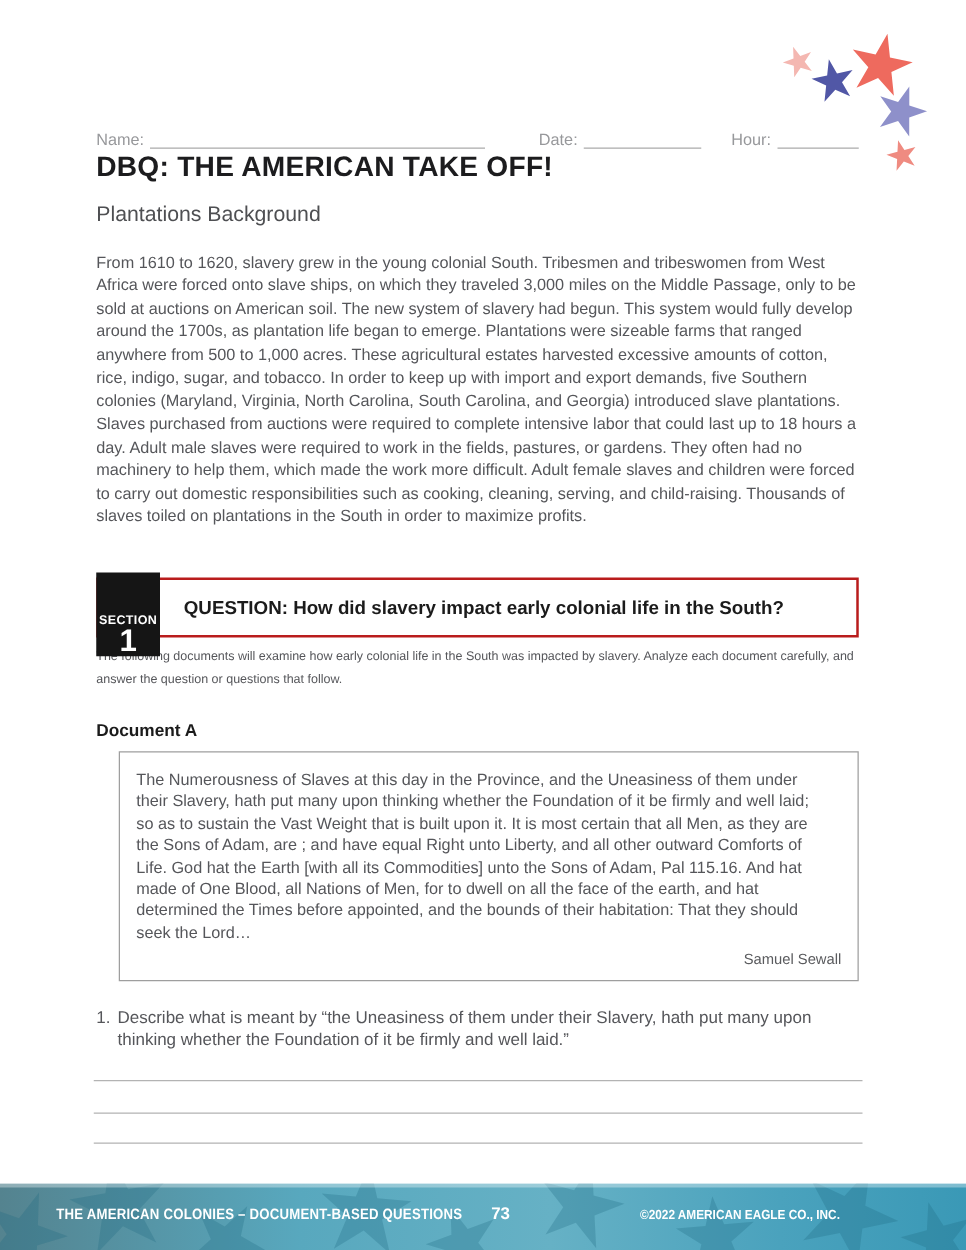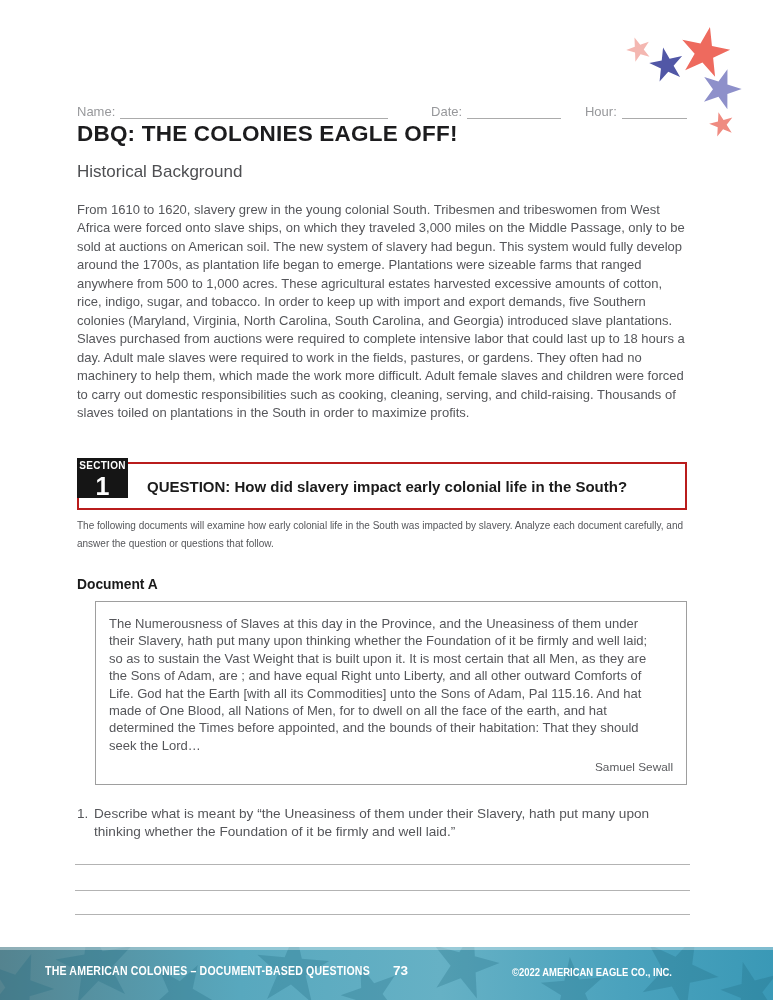--- a/index.html
+++ b/index.html
@@ -29,23 +29,23 @@
   .doc-subtitle{position:absolute;left:77px;top:162px;font-size:17px;color:#4e4f52;}
 
   .bg-par{position:absolute;left:77px;top:201px;width:613px;font-size:13px;
           line-height:18.45px;color:#55565a;}
 
   
   .section-banner{position:absolute;left:77px;top:458px;width:610px;height:52px;}
   .section-box{position:absolute;left:0;top:4px;right:0;bottom:0;border:2px solid #b91c1c;
                box-sizing:border-box;display:flex;align-items:center;background:#fff;}
   .section-question{margin-left:68px;font-size:15px;font-weight:bold;color:#1b1b1b;}
-  .section-badge{position:absolute;left:0;top:0;width:51px;height:40px;background:#151515;
+  .section-badge{position:absolute;left:0;top:0;width:51px;height:67px;background:#151515;
                  color:#fff;z-index:2;display:flex;flex-direction:column;align-items:center;
-                 justify-content:space-between;}
+                 justify-content:flex-end;}
   .badge-label{font-size:10px;font-weight:bold;letter-spacing:0.3px;margin-top:2px;}
   .badge-number{font-size:25px;font-weight:bold;line-height:23px;}
 
   .instructions{position:absolute;left:77px;top:517px;width:613px;font-size:10px;
                 line-height:18.45px;color:#55565a;}
 
   .doc-label{position:absolute;left:77px;top:577px;font-size:13.8px;font-weight:bold;color:#1b1b1b;}
 
   .quote-box{position:absolute;left:95px;top:601px;width:592px;border:1px solid #9e9e9e;
              box-sizing:border-box;padding:13px 13px 9px 13px;color:#55565a;background:#fff;}
@@ -95,22 +95,22 @@
   <svg class="deco-star" id="star-red" viewBox="0 0 100 100">
       <polygon points="50,3 61.5,38.5 98,38.5 68.5,60.5 80,96 50,74 20,96 31.5,60.5 2,38.5 38.5,38.5" fill="#ee6a5e"></polygon>
     </svg>
   <svg class="deco-star" id="star-lav" viewBox="0 0 100 100">
       <polygon points="50,3 61.5,38.5 98,38.5 68.5,60.5 80,96 50,74 20,96 31.5,60.5 2,38.5 38.5,38.5" fill="#8e90ca"></polygon>
     </svg>
   <svg class="deco-star" id="star-sm" viewBox="0 0 100 100">
       <polygon points="50,3 61.5,38.5 98,38.5 68.5,60.5 80,96 50,74 20,96 31.5,60.5 2,38.5 38.5,38.5" fill="#ef8b81"></polygon>
     </svg>
 
-  <div class="doc-title">DBQ: THE COLONIES EAGLE OFF!</div>
-  <div class="doc-subtitle">Historical Background</div>
+  <div class="doc-title">DBQ: THE AMERICAN TAKE OFF!</div>
+  <div class="doc-subtitle">Plantations Background</div>
 
   <div class="bg-par">From 1610 to 1620, slavery grew in the young colonial South. Tribesmen and tribeswomen from West Africa were forced onto slave ships, on which they traveled 3,000 miles on the Middle Passage, only to be sold at auctions on American soil. The new system of slavery had begun. This system would fully develop around the 1700s, as plantation life began to emerge. Plantations were sizeable farms that ranged anywhere from 500 to 1,000 acres. These agricultural estates harvested excessive amounts of cotton, rice, indigo, sugar, and tobacco. In order to keep up with import and export demands, five Southern colonies (Maryland, Virginia, North Carolina, South Carolina, and Georgia) introduced slave plantations. Slaves purchased from auctions were required to complete intensive labor that could last up to 18 hours a day. Adult male slaves were required to work in the fields, pastures, or gardens. They often had no machinery to help them, which made the work more difficult. Adult female slaves and children were forced to carry out domestic responsibilities such as cooking, cleaning, serving, and child-raising. Thousands of slaves toiled on plantations in the South in order to maximize profits.</div>
 
   <div class="section-banner">
     <div class="section-box">
       <div class="section-question">QUESTION: How did slavery impact early colonial life in the South?</div>
     </div>
     <div class="section-badge">
       <div class="badge-label">SECTION</div>
       <div class="badge-number">1</div>

